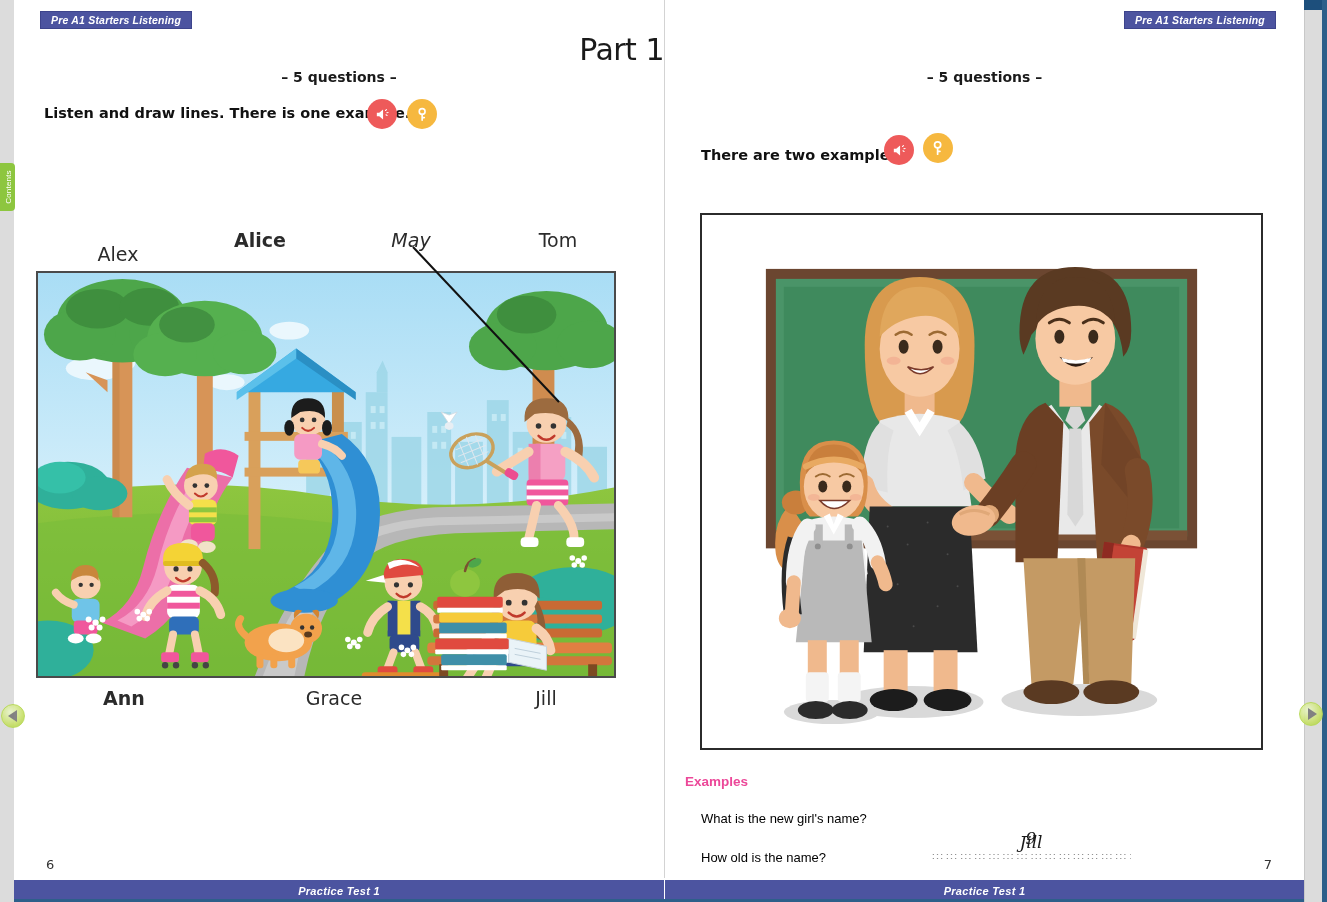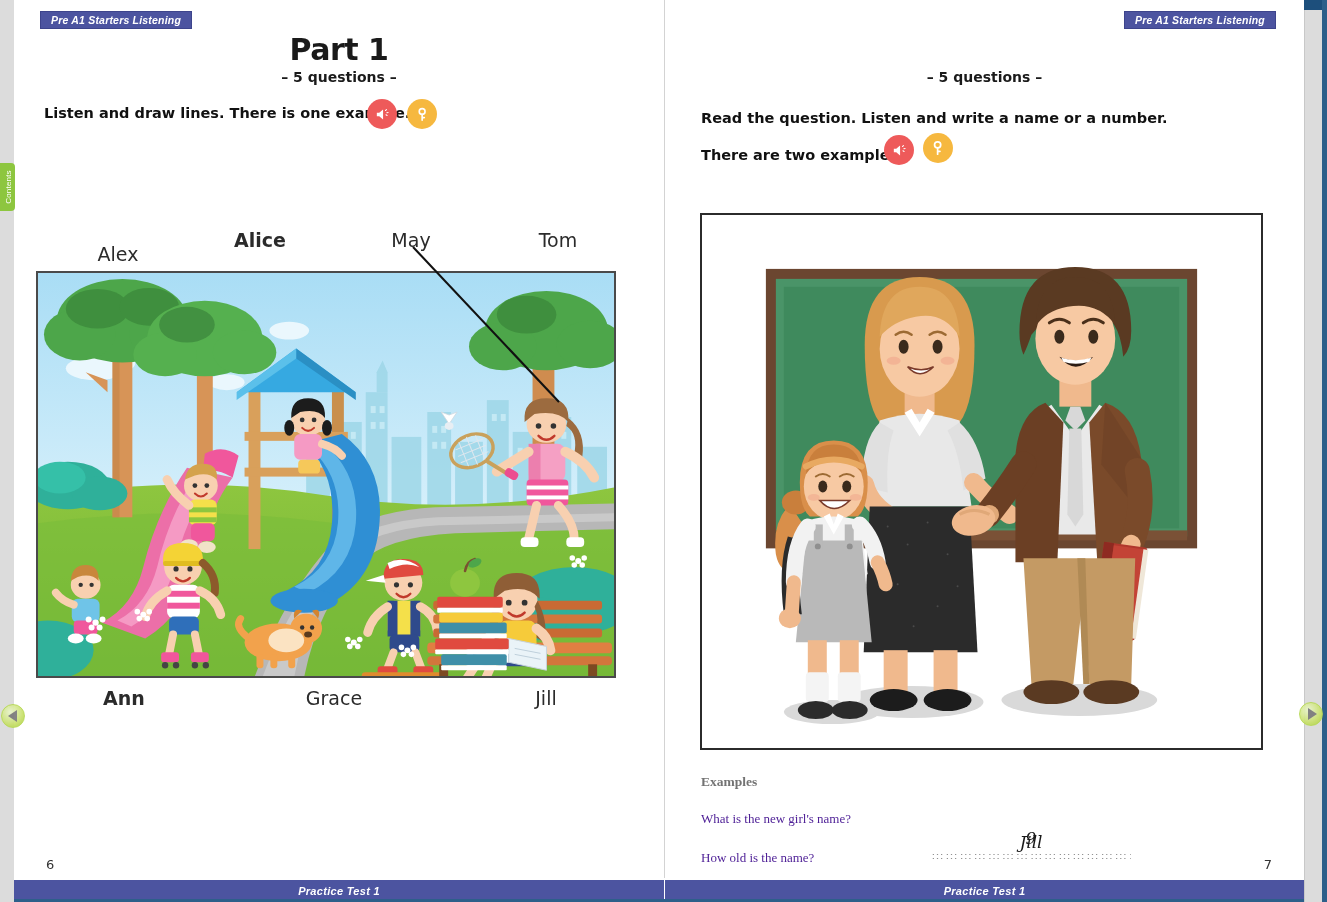--- a/index.html
+++ b/index.html
@@ -81,23 +81,23 @@
     white-space: nowrap;
     border: 1px solid #3d448c;
   }
   .level-tag.left  { left: 26px;  top: 11px; }
   .level-tag.right { right: 28px; top: 11px; }
 
   
   .part-title {
     position: absolute;
     width: 100%;
-    text-align: center;
+    text-align: right;
     font-family: "DejaVu Sans", sans-serif;
-    font-weight: bold;
+    font-weight: normal;
     font-size: 30px;
     color: #1a1a1a;
     letter-spacing: -0.5px;
   }
   .part-sub {
     position: absolute;
     width: 100%;
     text-align: center;
     font-family: "DejaVu Sans", sans-serif;
     font-weight: bold;
@@ -162,32 +162,32 @@
     left: 35px; top: 213px;
     width: 563px; height: 537px;
     border: 2px solid #2b2b2b;
     background: #ffffff;
     overflow: hidden;
   }
 
   
   .examples-head {
     position: absolute;
-    left: 36px; top: 774px;
-    font-family: Liberation Serif, serif;
+    left: 20px; top: 774px;
+    font-family: Liberation Sans, sans-serif;
     font-weight: bold;
     font-size: 13.5px;
-    color: #737373;
+    color: #ec4899;
   }
   .ex-q {
     position: absolute;
     left: 36px;
-    font-family: Liberation Serif, serif;
+    font-family: Liberation Sans, sans-serif;
     font-size: 13px;
-    color: #4c1d95;
+    color: #000000;
     white-space: nowrap;
   }
   .ex-answer-wrap { position: absolute; left: 266px; width: 200px; }
   .ex-answer {
     font-family: "DejaVu Serif", serif;
     font-style: italic;
     font-size: 17px;
     color: #1a1a1a;
     text-align: center;
     height: 20px;
@@ -308,21 +308,21 @@
 
       <div class="icon-btn icon-key" style="left:393px; top:99px;">
         <svg width="17" height="17" viewBox="0 0 24 24" aria-hidden="true">
           <circle cx="11.5" cy="7.8" r="4.1" fill="none" stroke="#ffffff" stroke-width="2.3"></circle>
           <path d="M11.5 11.9v8.3M11.5 16.4h3.1" stroke="#ffffff" stroke-width="2.3" stroke-linecap="round" fill="none"></path>
         </svg>
       </div>
 
       <div class="name-row" style="left:48px;  top:243px; width:112px;">Alex</div>
       <div class="name-row" style="left:190px; top:229px; width:112px;font-weight:bold;">Alice</div>
-      <div class="name-row" style="left:341px; top:229px; width:112px;">May</div>
+      <div class="name-row" style="left:341px; top:229px; width:112px;font-style:italic;">May</div>
       <div class="name-row" style="left:488px; top:229px; width:112px;">Tom</div>
 
       <div class="pic1-frame">
         <svg class="pic1" viewBox="0 0 580 407" preserveAspectRatio="none" aria-hidden="true">
           <defs>
             <linearGradient id="sky" x1="0" y1="0" x2="0" y2="1">
               <stop offset="0%" stop-color="#a9ddf5"></stop>
               <stop offset="100%" stop-color="#d7f0fb"></stop>
             </linearGradient>
             <linearGradient id="grassg" x1="0" y1="0" x2="0" y2="1">
@@ -688,21 +688,20 @@
 
       <div class="page-num pn-left">6</div>
     </div>
 
     <div class="page page-right">
 
       <div class="level-tag right">Pre A1 Starters Listening</div>
 
       <div class="part-sub" style="top:69px;">– 5 questions –</div>
 
-      <div class="rubric" style="left:36px; top:110px;">Read the question. Listen and write a name or a number.</div>
       <div class="rubric" style="left:36px; top:147px;">There are two examples.</div>
 
       <div class="icon-btn icon-audio" style="left:219px; top:135px;">
         <svg width="17" height="17" viewBox="0 0 24 24" aria-hidden="true">
           <path d="M4 9.5h3.4L12.8 5v14L7.4 14.5H4z" fill="#ffffff"></path>
           <path d="M16.2 6.3l1.5-1.1M18.1 9.4l1.8-.3M16.9 12.4l1.6.9" stroke="#ffffff" stroke-width="1.5" stroke-linecap="round" fill="none"></path>
         </svg>
       </div>
       <div class="icon-btn icon-key" style="left:258px; top:133px;">
         <svg width="18" height="18" viewBox="0 0 24 24" aria-hidden="true">

